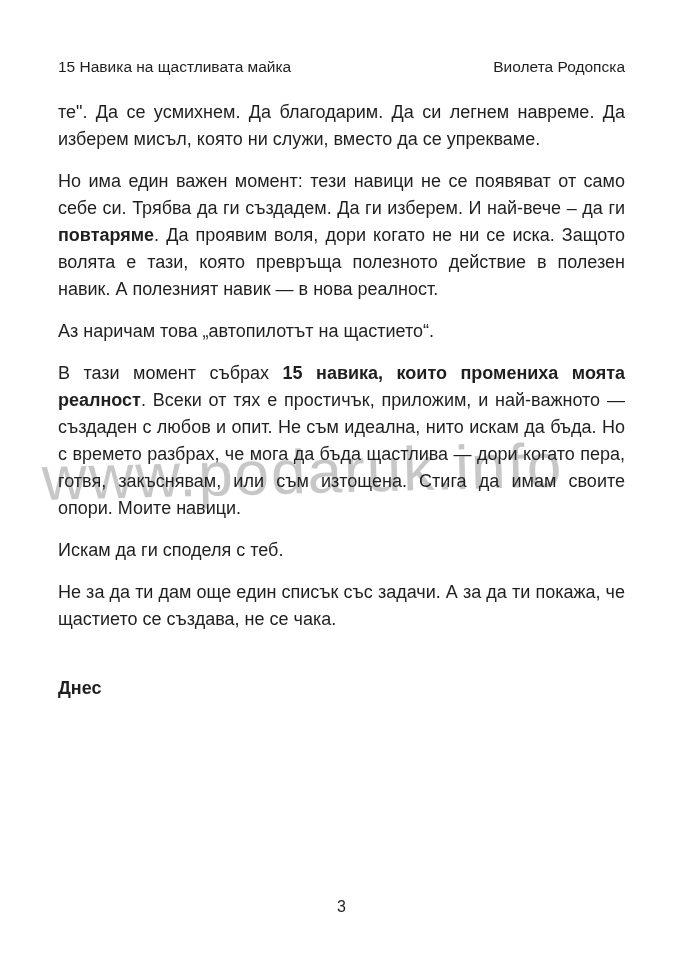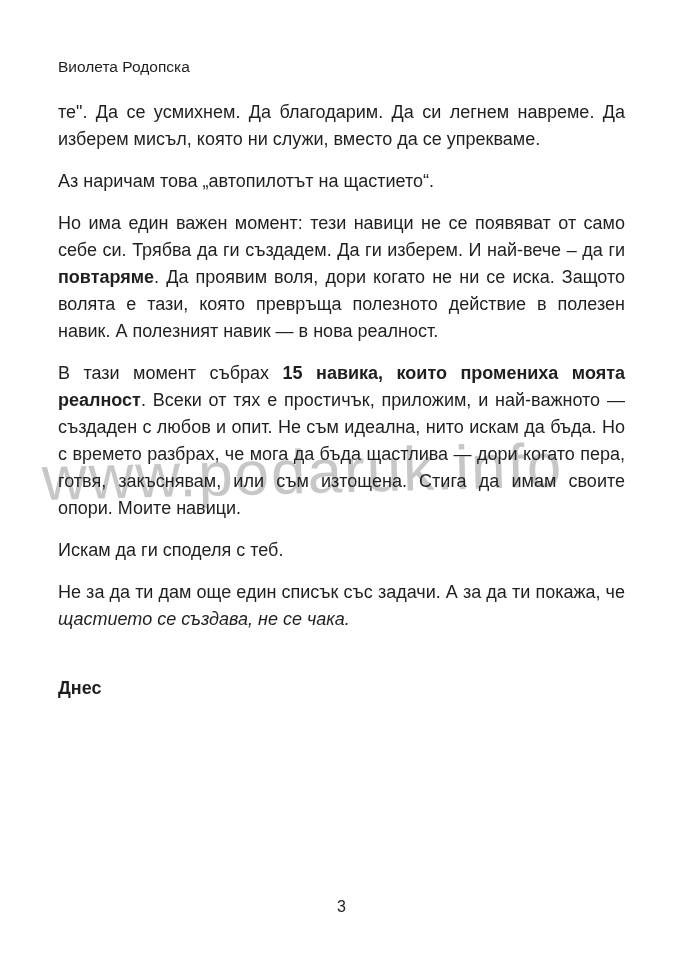--- a/index.html
+++ b/index.html
@@ -43,48 +43,49 @@
     line-height: 19px;
     margin-bottom: 23px;
   }
   .body p {
     margin: 0 0 15px 0;
     font-size: 18px;
     line-height: 27px;
     text-align: justify;
   }
   .b { font-weight: bold; }
-  .i { font-style: italic; }
+  .i { }
   .footer {
     position: absolute;
     left: 0;
     right: 0;
     bottom: 52px;
     z-index: 1;
     text-align: center;
     font-size: 16px;
     line-height: 20px;
   }
 </style>
 </head>
 <body>
 
 <div class="page">
 
   <div class="watermark">www.podaruk.info</div>
 
   <div class="content">
     <div class="header">
+      <span>15 Навика на щастливата майка</span>
       <span>Виолета Родопска</span>
     </div>
 
     <div class="body">
         <p><span>те". Да се усмихнем. Да благодарим. Да си легнем навреме. Да изберем мисъл, която ни служи, вместо да се упрекваме.</span></p>
+        <p><span>Но има един важен момент: тези навици не се появяват от само себе си. Трябва да ги създадем. Да ги изберем. И най-вече – да ги </span><span class="b">повтаряме</span><span>. Да проявим воля, дори когато не ни се иска. Защото волята е тази, която превръща полезното действие в полезен навик. А полезният навик — в нова реалност.</span></p>
         <p><span>Аз наричам това „автопилотът на щастието“.</span></p>
-        <p><span>Но има един важен момент: тези навици не се появяват от само себе си. Трябва да ги създадем. Да ги изберем. И най-вече – да ги </span><span class="b">повтаряме</span><span>. Да проявим воля, дори когато не ни се иска. Защото волята е тази, която превръща полезното действие в полезен навик. А полезният навик — в нова реалност.</span></p>
         <p><span>В тази момент събрах </span><span class="b">15 навика, които промениха моята реалност</span><span>. Всеки от тях е простичък, приложим, и най-важното — създаден с любов и опит. Не съм идеална, нито искам да бъда. Но с времето разбрах, че мога да бъда щастлива — дори когато пера, готвя, закъснявам, или съм изтощена. Стига да имам своите опори. Моите навици.</span></p>
         <p><span>Искам да ги споделя с теб.</span></p>
         <p><span>Не за да ти дам още един списък със задачи. А за да ти покажа, че </span><span class="i">щастието се създава, не се чака.</span></p>
         <p><br><span class="b">Днес</span></p>
       </div>
   </div>
 
   <div class="footer">
     <span>3</span>
   </div>

